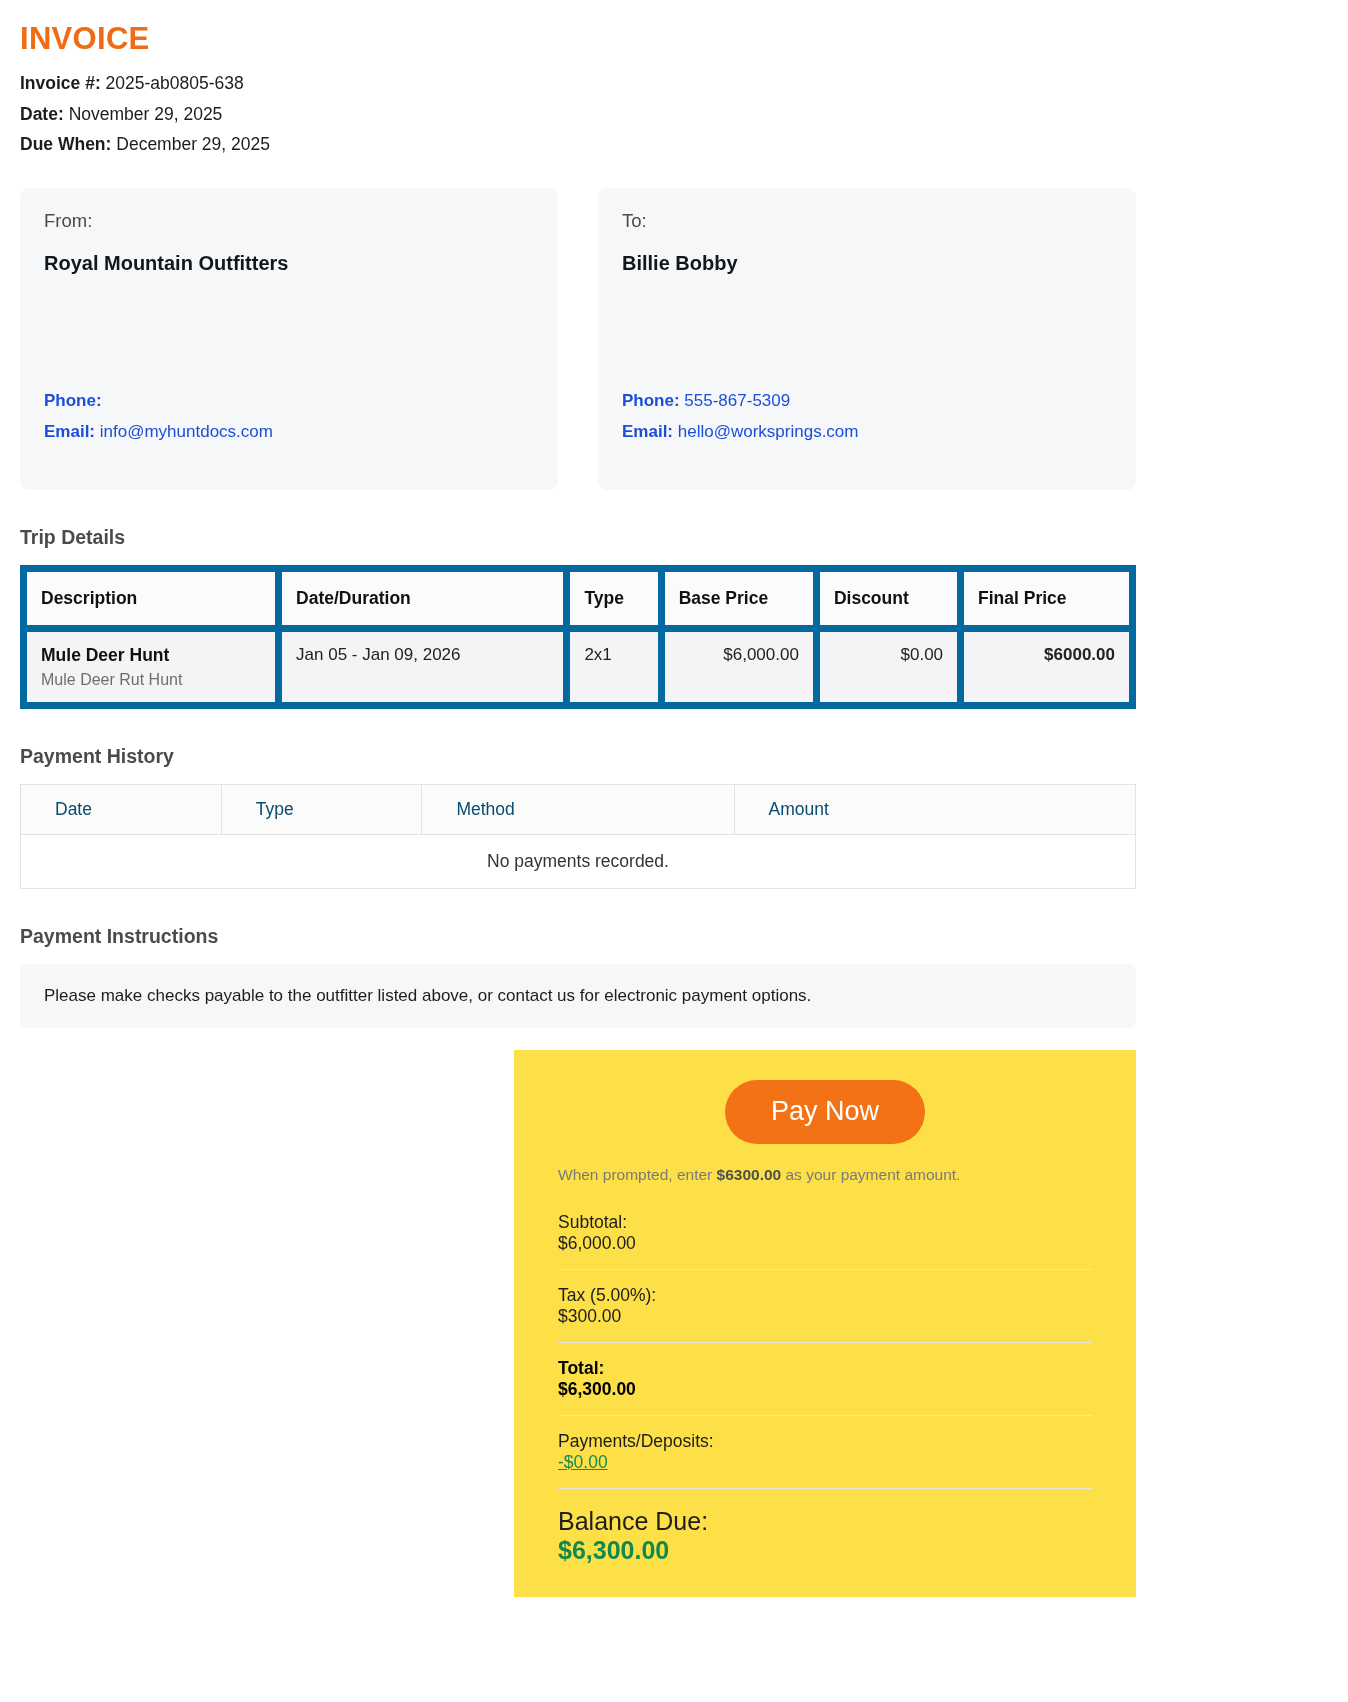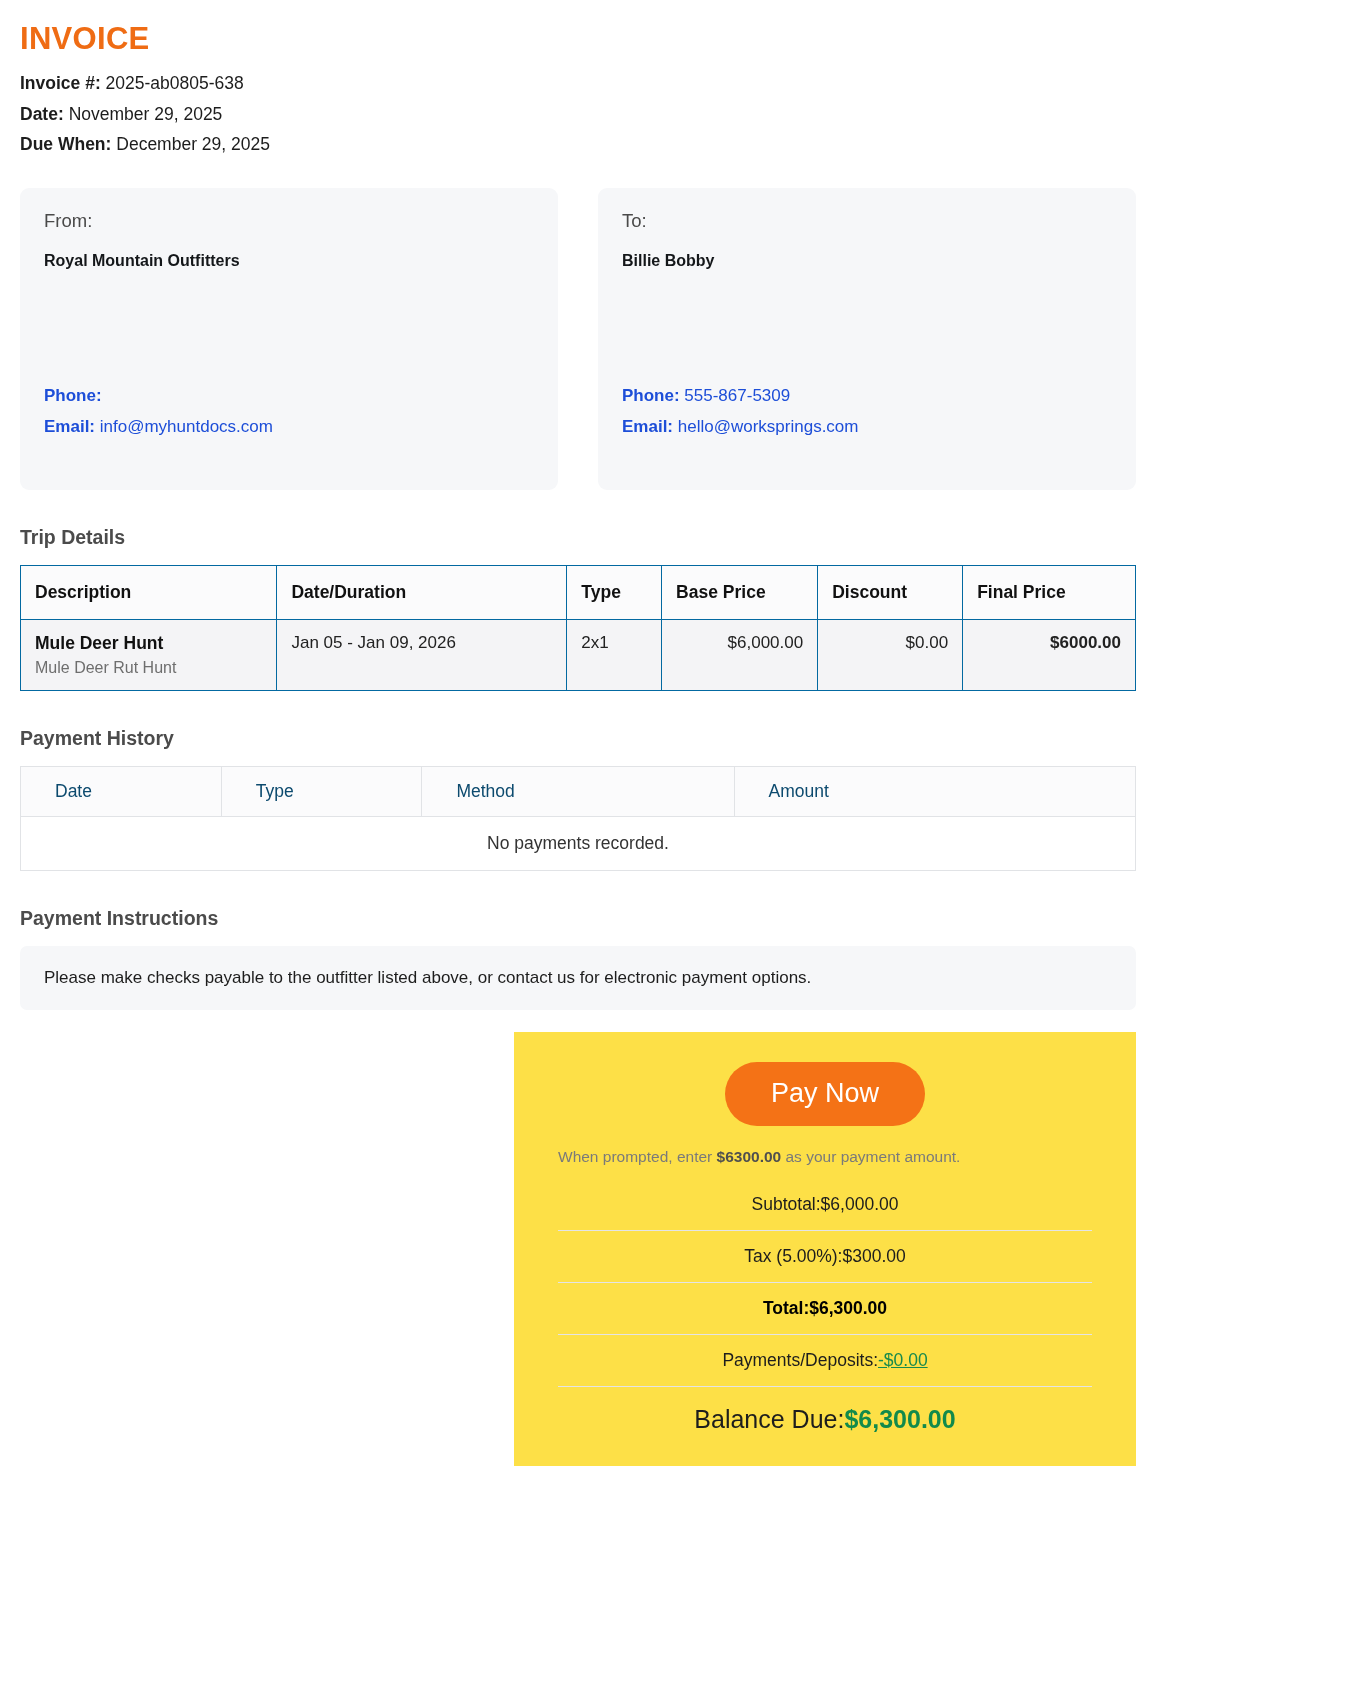--- a/index.html
+++ b/index.html
@@ -49,21 +49,21 @@
     padding: 22px 24px 26px 24px;
     min-height: 302px;
     position: relative;
   }
   .party-label {
     font-size: 18.5px;
     color: #4a4a4a;
     margin-bottom: 20px;
   }
   .party-name {
-    font-size: 16px;
+    font-size: 20px;
     font-weight: bold;
     color: #14171a;
     margin-bottom: 6px;
   }
   .party-spacer { height: 104px; }
   .party-contact {
     font-size: 17px;
     line-height: 1.85;
     color: #1d4ed8;
   }
@@ -77,21 +77,21 @@
     margin: 36px 0 16px 0;
   }
 
   
   table {
     width: 100%;
     border-collapse: collapse;
     font-size: 17px;
   }
   .trip-table th, .trip-table td {
-    border: 1px solid #0369a1;
+    border: 7px solid #0369a1;
     padding: 13px 14px;
     text-align: left;
     vertical-align: top;
   }
   .trip-table thead th {
     background: #fbfbfc;
     font-weight: bold;
     color: #111;
     font-size: 17.5px;
     padding: 16px 14px;
@@ -158,26 +158,27 @@
     text-align: left;
     font-size: 15.5px;
     color: #7a7a7a;
     margin-top: 22px;
   }
   .pay-note b { color: #4f4f4f; font-weight: bold; }
 
   .totals { margin-top: 22px; }
   .totals-row {
     display: flex;
-    justify-content: center;
+    justify-content: flex-start;
     align-items: baseline;
     font-size: 17.5px;
     padding: 15px 0 15px 0;
     border-top: 1px solid #e4e4e6;
     color: #1d1d1d;
+    flex-direction: column;
   }
   .totals-row.first { border-top: none; padding-top: 6px; }
   .totals-row.total-line { font-weight: bold; color: #000; }
   .totals-row .green { color: #178a4c; text-decoration: underline; }
   .totals-row.balance {
     font-size: 25px;
     padding-top: 18px;
     padding-bottom: 4px;
   }
   .totals-row.balance .label { color: #1d1d1d; }

